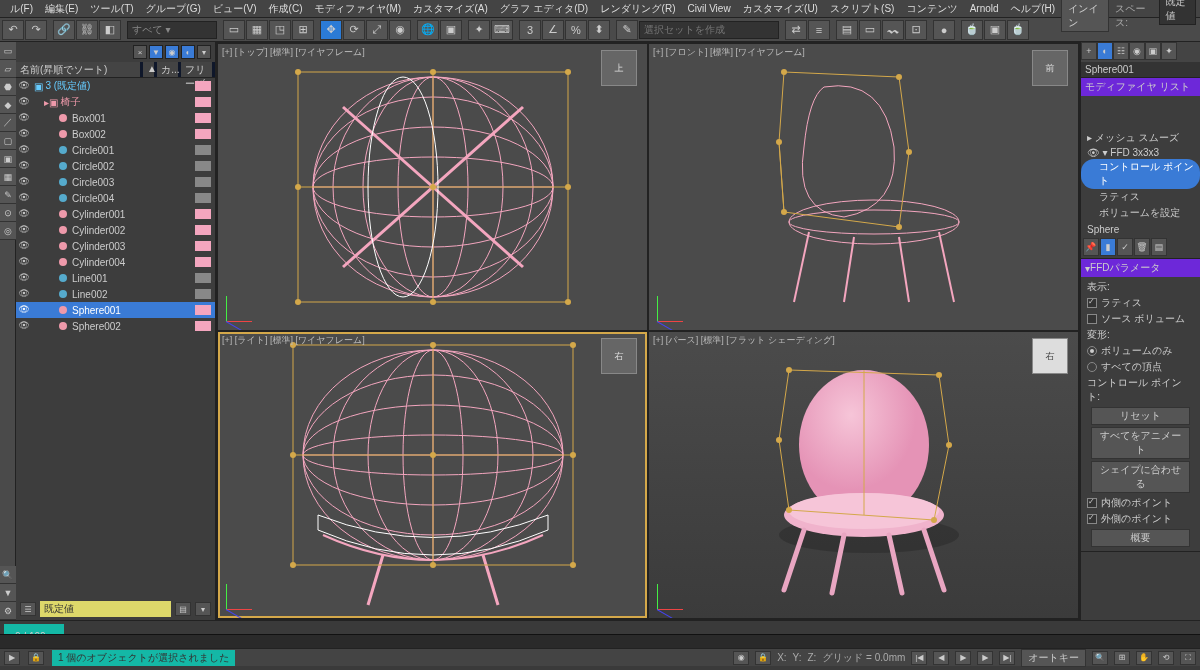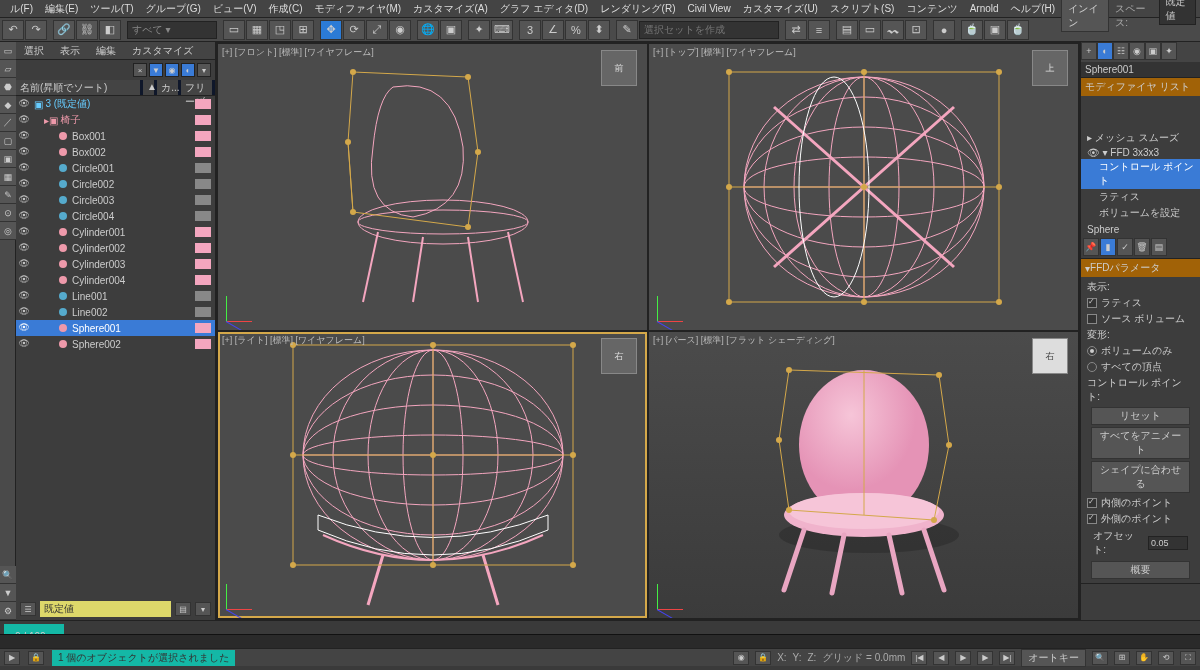--- a/index.html
+++ b/index.html
@@ -49,21 +49,21 @@
 .xyz{position:relative;width:100%;height:100%;}
 .xyz .x{position:absolute;bottom:0;left:0;width:26px;height:1px;background:#e44;}
 .xyz .y{position:absolute;bottom:0;left:0;width:1px;height:26px;background:#4e4;}
 .xyz .z{position:absolute;bottom:0;left:0;width:18px;height:1px;background:#44e;transform:rotate(30deg);transform-origin:left center;}
 .wire{position:absolute;inset:0;display:flex;align-items:center;justify-content:center;}
 .rightpanel{width:120px;background:#3d3d3d;border-left:1px solid #222;display:flex;flex-direction:column;}
 .rp-tabs{height:20px;display:flex;background:#444;}
 .rp-tab{width:16px;height:18px;border:1px solid #333;background:#555;cursor:pointer;font-size:9px;display:flex;align-items:center;justify-content:center;}
 .rp-name{background:#333;padding:2px 4px;border-bottom:1px solid #222;}
 .rp-sec{border-bottom:1px solid #222;}
-.rp-title{background:#a16207;padding:2px 4px;display:flex;align-items:center;}
+.rp-title{background:#6d28d9;padding:2px 4px;display:flex;align-items:center;}
 .rp-list{padding:2px 0;margin-top:32px;}
 .rp-item{padding:1px 6px;display:flex;align-items:center;}
 .rp-item.sel{background:#3a7bd6;color:#fff;}
 .rp-subgroup{padding:2px 6px;}
 .rp-label{padding:1px 0;}
 .rp-chk{display:flex;align-items:center;gap:4px;padding:1px 0;}
 .chk{width:10px;height:10px;border:1px solid #888;background:#333;display:inline-block;}
 .chk.on::after{content:"✓";font-size:8px;color:#ccc;display:block;margin-top:-2px;}
 .radio{width:10px;height:10px;border-radius:50%;border:1px solid #888;display:inline-block;}
 .radio.on::after{content:"";display:block;width:4px;height:4px;background:#ccc;border-radius:50%;margin:2px;}
@@ -170,26 +170,20 @@
     <div class="leftbtn">✎</div>
     <div class="leftbtn">⊙</div>
     <div class="leftbtn">◎</div>
     <div style="flex:1"></div>
     <div class="leftbtn">🔍</div>
     <div class="leftbtn">▼</div>
     <div class="leftbtn">⚙</div>
   </div>
 
   <div class="scene-panel">
-    <div class="sp-tabs">
-      <span class="sp-tab">選択</span>
-      <span class="sp-tab">表示</span>
-      <span class="sp-tab">編集</span>
-      <span class="sp-tab">カスタマイズ</span>
-    </div>
     <div class="sp-filter">
       <div class="fbtn gray">×</div>
       <div class="fbtn">▼</div>
       <div class="fbtn">◉</div>
       <div class="fbtn">◐</div>
       <div class="fbtn gray">▾</div>
     </div>
     <div class="sp-head">
       <div style="flex:1">名前(昇順でソート)</div>
       <div style="width:14px">▲</div>
@@ -314,57 +308,20 @@
     </div>
     <div class="sp-foot">
       <div class="sbtn">☰</div>
       <div class="fld">既定値</div>
       <div class="sbtn">▤</div>
       <div class="sbtn">▾</div>
     </div>
   </div>
 
   <div class="viewports">
-    <div class="vp">
-      <div class="vp-label">[+] [フロント] [標準] [ワイヤフレーム]</div>
-      <div class="vp-cube">前</div>
-      <div class="vp-axis">
-          <div class="xyz">
-            <div class="x"></div>
-            <div class="y"></div>
-            <div class="z"></div>
-          </div>
-        </div>
-      <div class="wire">
-        <svg width="300" height="260" viewBox="0 0 300 260">
-          <g fill="none" stroke="#f4a6bf" stroke-width="1">
-            <path d="M110 30 Q 170 20 180 90 Q 185 150 130 160 Q 80 155 90 90 Q 95 40 110 30 Z"></path>
-            <ellipse cx="160" cy="165" rx="85" ry="22"></ellipse>
-            <ellipse cx="160" cy="165" rx="85" ry="12"></ellipse>
-            <line x1="95" y1="175" x2="80" y2="245" stroke-width="2"></line>
-            <line x1="225" y1="175" x2="240" y2="245" stroke-width="2"></line>
-            <line x1="140" y1="180" x2="130" y2="245" stroke-width="2"></line>
-            <line x1="185" y1="180" x2="195" y2="245" stroke-width="2"></line>
-          </g>
-          <g fill="none" stroke="#d4a84a" stroke-width="1">
-            <polyline points="70,15 185,20 195,95 185,170 70,155 65,85"></polyline>
-            <line x1="70" y1="15" x2="65" y2="85"></line>
-              <line x1="65" y1="85" x2="70" y2="155"></line>
-          </g>
-          <g fill="#d4a84a">
-              <circle cx="70" cy="15" r="3"></circle>
-              <circle cx="185" cy="20" r="3"></circle>
-              <circle cx="195" cy="95" r="3"></circle>
-              <circle cx="185" cy="170" r="3"></circle>
-              <circle cx="70" cy="155" r="3"></circle>
-              <circle cx="65" cy="85" r="3"></circle>
-            </g>
-        </svg>
-      </div>
-    </div>
     <div class="vp">
       <div class="vp-label">[+] [トップ] [標準] [ワイヤフレーム]</div>
       <div class="vp-cube">上</div>
       <div class="vp-axis">
           <div class="xyz">
             <div class="x"></div>
             <div class="y"></div>
             <div class="z"></div>
           </div>
         </div>
@@ -393,20 +350,57 @@
               <circle cx="160" cy="15" r="3"></circle>
               <circle cx="295" cy="15" r="3"></circle>
               <circle cx="25" cy="130" r="3"></circle>
               <circle cx="160" cy="130" r="3"></circle>
               <circle cx="295" cy="130" r="3"></circle>
               <circle cx="25" cy="245" r="3"></circle>
               <circle cx="160" cy="245" r="3"></circle>
               <circle cx="295" cy="245" r="3"></circle>
             </g>
           <ellipse cx="130" cy="130" rx="35" ry="110" fill="none" stroke="#fff" stroke-width="1"></ellipse>
+        </svg>
+      </div>
+    </div>
+    <div class="vp">
+      <div class="vp-label">[+] [フロント] [標準] [ワイヤフレーム]</div>
+      <div class="vp-cube">前</div>
+      <div class="vp-axis">
+          <div class="xyz">
+            <div class="x"></div>
+            <div class="y"></div>
+            <div class="z"></div>
+          </div>
+        </div>
+      <div class="wire">
+        <svg width="300" height="260" viewBox="0 0 300 260">
+          <g fill="none" stroke="#f4a6bf" stroke-width="1">
+            <path d="M110 30 Q 170 20 180 90 Q 185 150 130 160 Q 80 155 90 90 Q 95 40 110 30 Z"></path>
+            <ellipse cx="160" cy="165" rx="85" ry="22"></ellipse>
+            <ellipse cx="160" cy="165" rx="85" ry="12"></ellipse>
+            <line x1="95" y1="175" x2="80" y2="245" stroke-width="2"></line>
+            <line x1="225" y1="175" x2="240" y2="245" stroke-width="2"></line>
+            <line x1="140" y1="180" x2="130" y2="245" stroke-width="2"></line>
+            <line x1="185" y1="180" x2="195" y2="245" stroke-width="2"></line>
+          </g>
+          <g fill="none" stroke="#d4a84a" stroke-width="1">
+            <polyline points="70,15 185,20 195,95 185,170 70,155 65,85"></polyline>
+            <line x1="70" y1="15" x2="65" y2="85"></line>
+              <line x1="65" y1="85" x2="70" y2="155"></line>
+          </g>
+          <g fill="#d4a84a">
+              <circle cx="70" cy="15" r="3"></circle>
+              <circle cx="185" cy="20" r="3"></circle>
+              <circle cx="195" cy="95" r="3"></circle>
+              <circle cx="185" cy="170" r="3"></circle>
+              <circle cx="70" cy="155" r="3"></circle>
+              <circle cx="65" cy="85" r="3"></circle>
+            </g>
         </svg>
       </div>
     </div>
     <div class="vp active">
       <div class="vp-label">[+] [ライト] [標準] [ワイヤフレーム]</div>
       <div class="vp-cube">右</div>
       <div class="vp-axis">
           <div class="xyz">
             <div class="x"></div>
             <div class="y"></div>
@@ -504,21 +498,21 @@
       <div class="rp-tab">◉</div>
       <div class="rp-tab">▣</div>
       <div class="rp-tab">✦</div>
     </div>
     <div class="rp-name">Sphere001</div>
     <div class="rp-sec">
       <div class="rp-title">モディファイヤ リスト</div>
       <div class="rp-list" id="mod-stack">
           <div class="rp-item" style="padding-left: 6px;">▸ メッシュ スムーズ</div>
           <div class="rp-item" style="padding-left: 6px;">👁 ▾ FFD 3x3x3</div>
-          <div class="rp-item sel" style="padding-left: 18px;">コントロール ポイント</div>
+          <div class="rp-item sel" style="padding-left: 18px; border-radius: 13px;">コントロール ポイント</div>
           <div class="rp-item" style="padding-left: 18px;">ラティス</div>
           <div class="rp-item" style="padding-left: 18px;">ボリュームを設定</div>
         </div>
       <div class="rp-item">Sphere</div>
       <div style="display:flex;padding:2px;gap:1px;">
         <div class="rp-tab">📌</div>
         <div class="rp-tab" style="background:#3a7bd6">▮</div>
         <div class="rp-tab">✓</div>
         <div class="rp-tab">🗑</div>
         <div class="rp-tab">▤</div>
@@ -549,24 +543,20 @@
         <div class="rp-btn">リセット</div>
         <div class="rp-btn">すべてをアニメート</div>
         <div class="rp-btn">シェイプに合わせる</div>
         <div class="rp-chk">
             <span class="chk on"></span>
             <span>内側のポイント</span>
           </div>
         <div class="rp-chk">
             <span class="chk on"></span>
             <span>外側のポイント</span>
-          </div>
-        <div class="rp-num">
-            <span>オフセット:</span>
-            <input value="0.05" style="">
           </div>
         <div class="rp-btn">概要</div>
       </div>
     </div>
   </div>
 </div>
 
 <div class="timebar">
   <div class="slider"><span style="padding:0 4px">0 / 100</span></div>
 </div>

